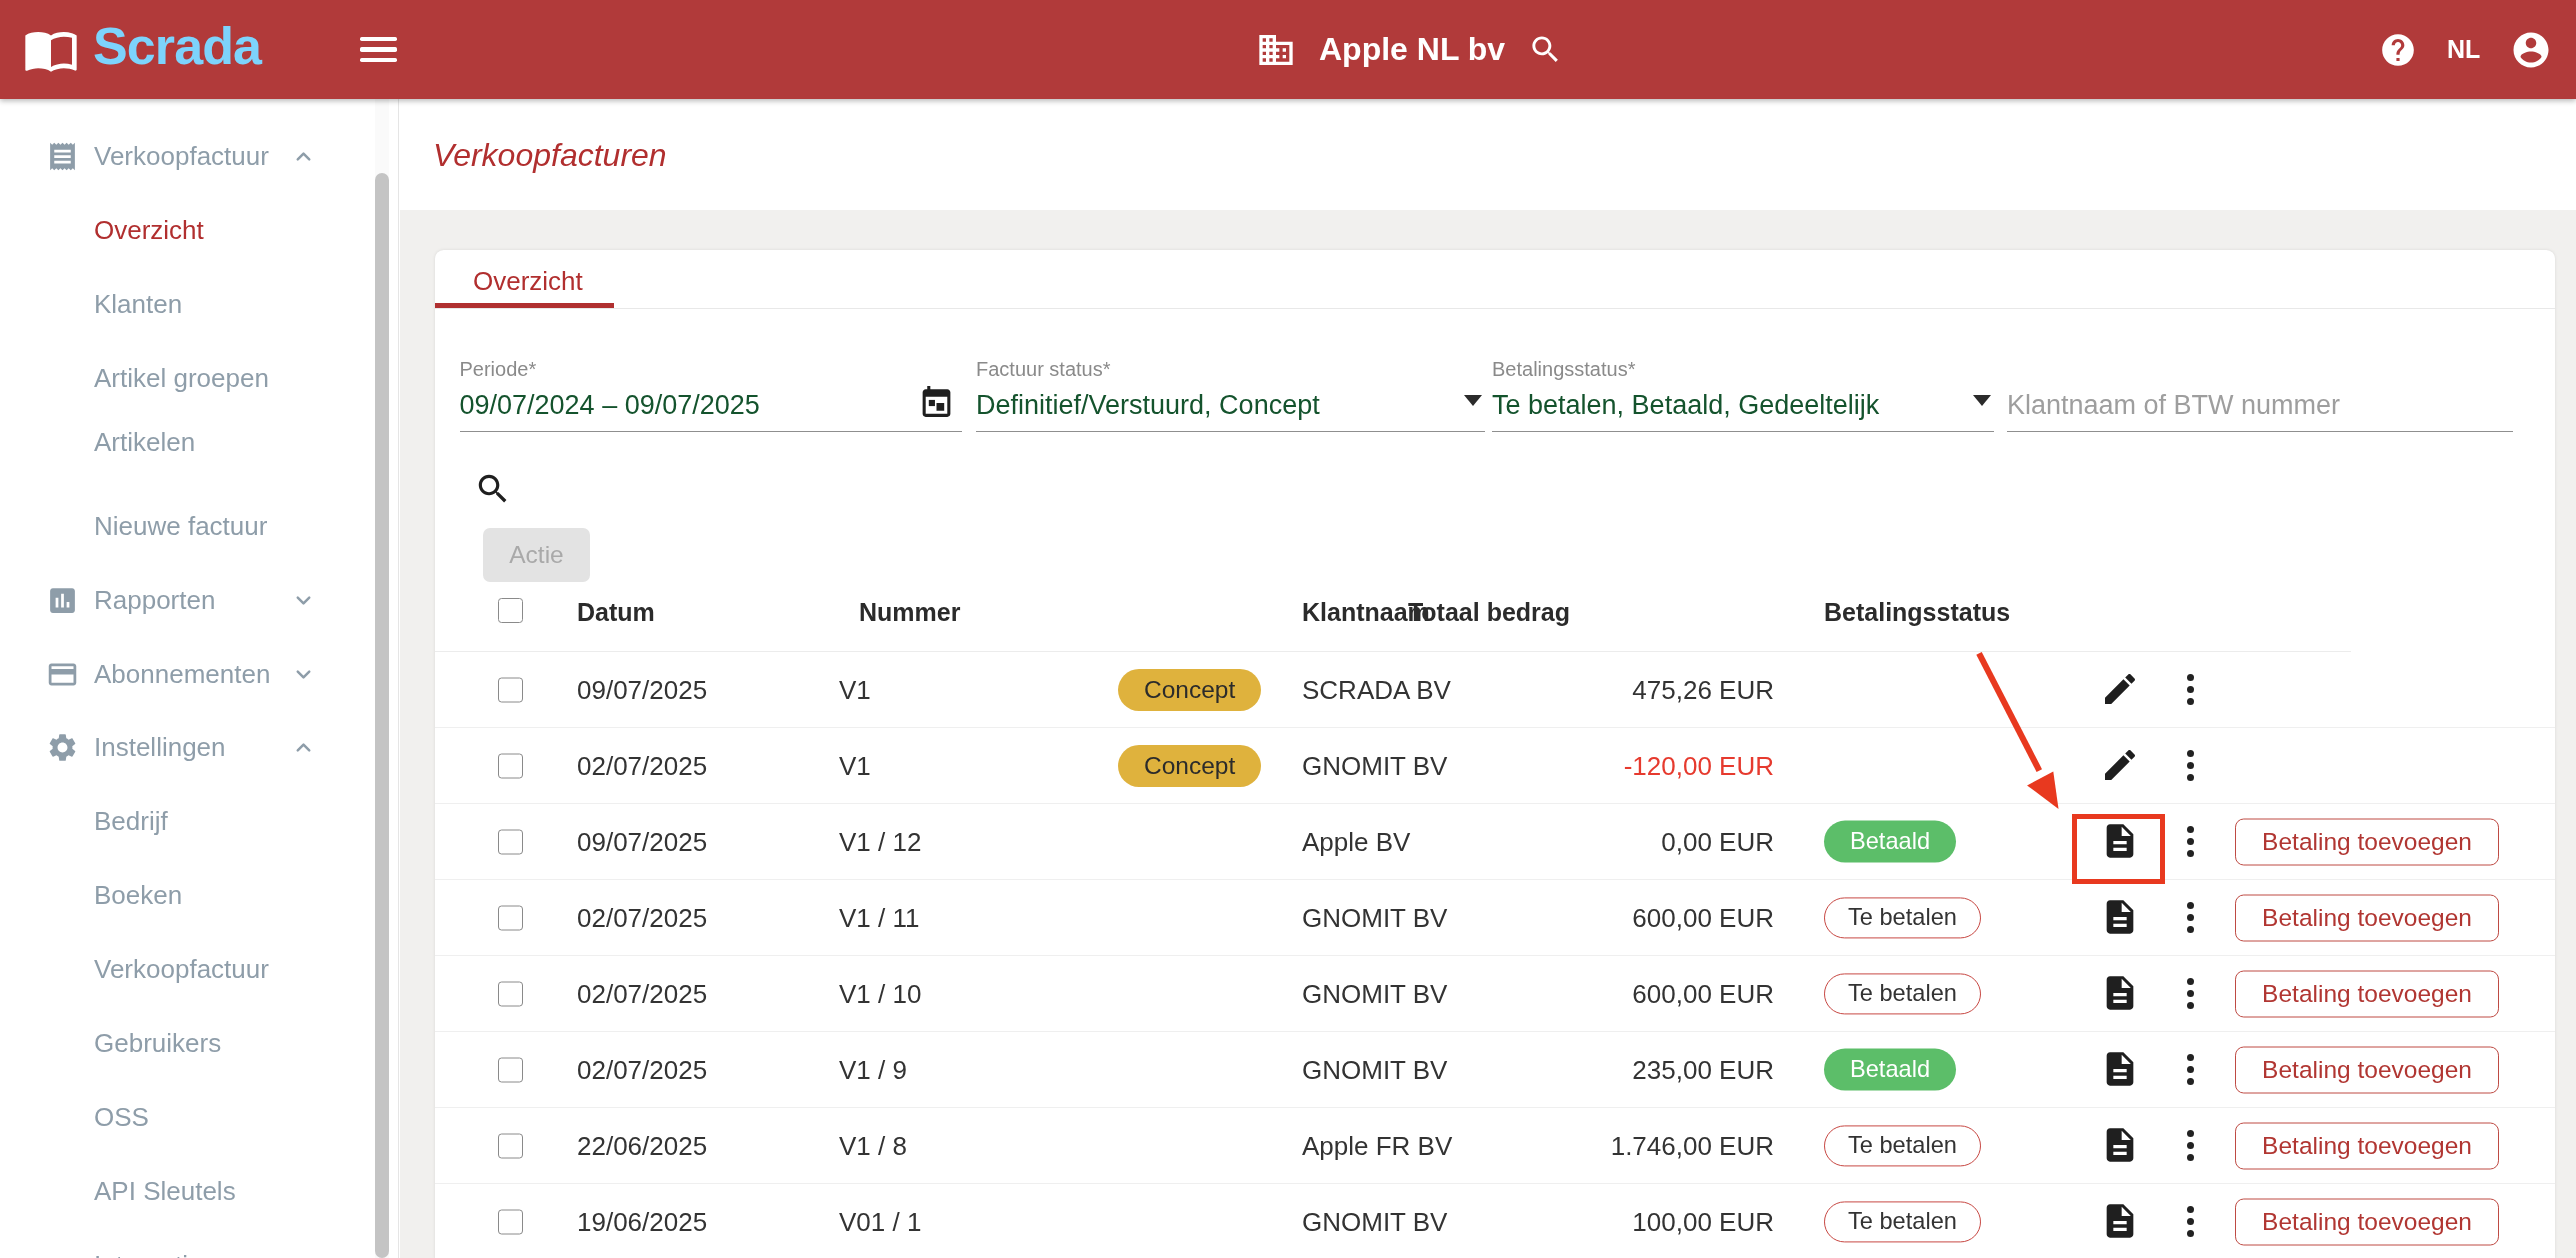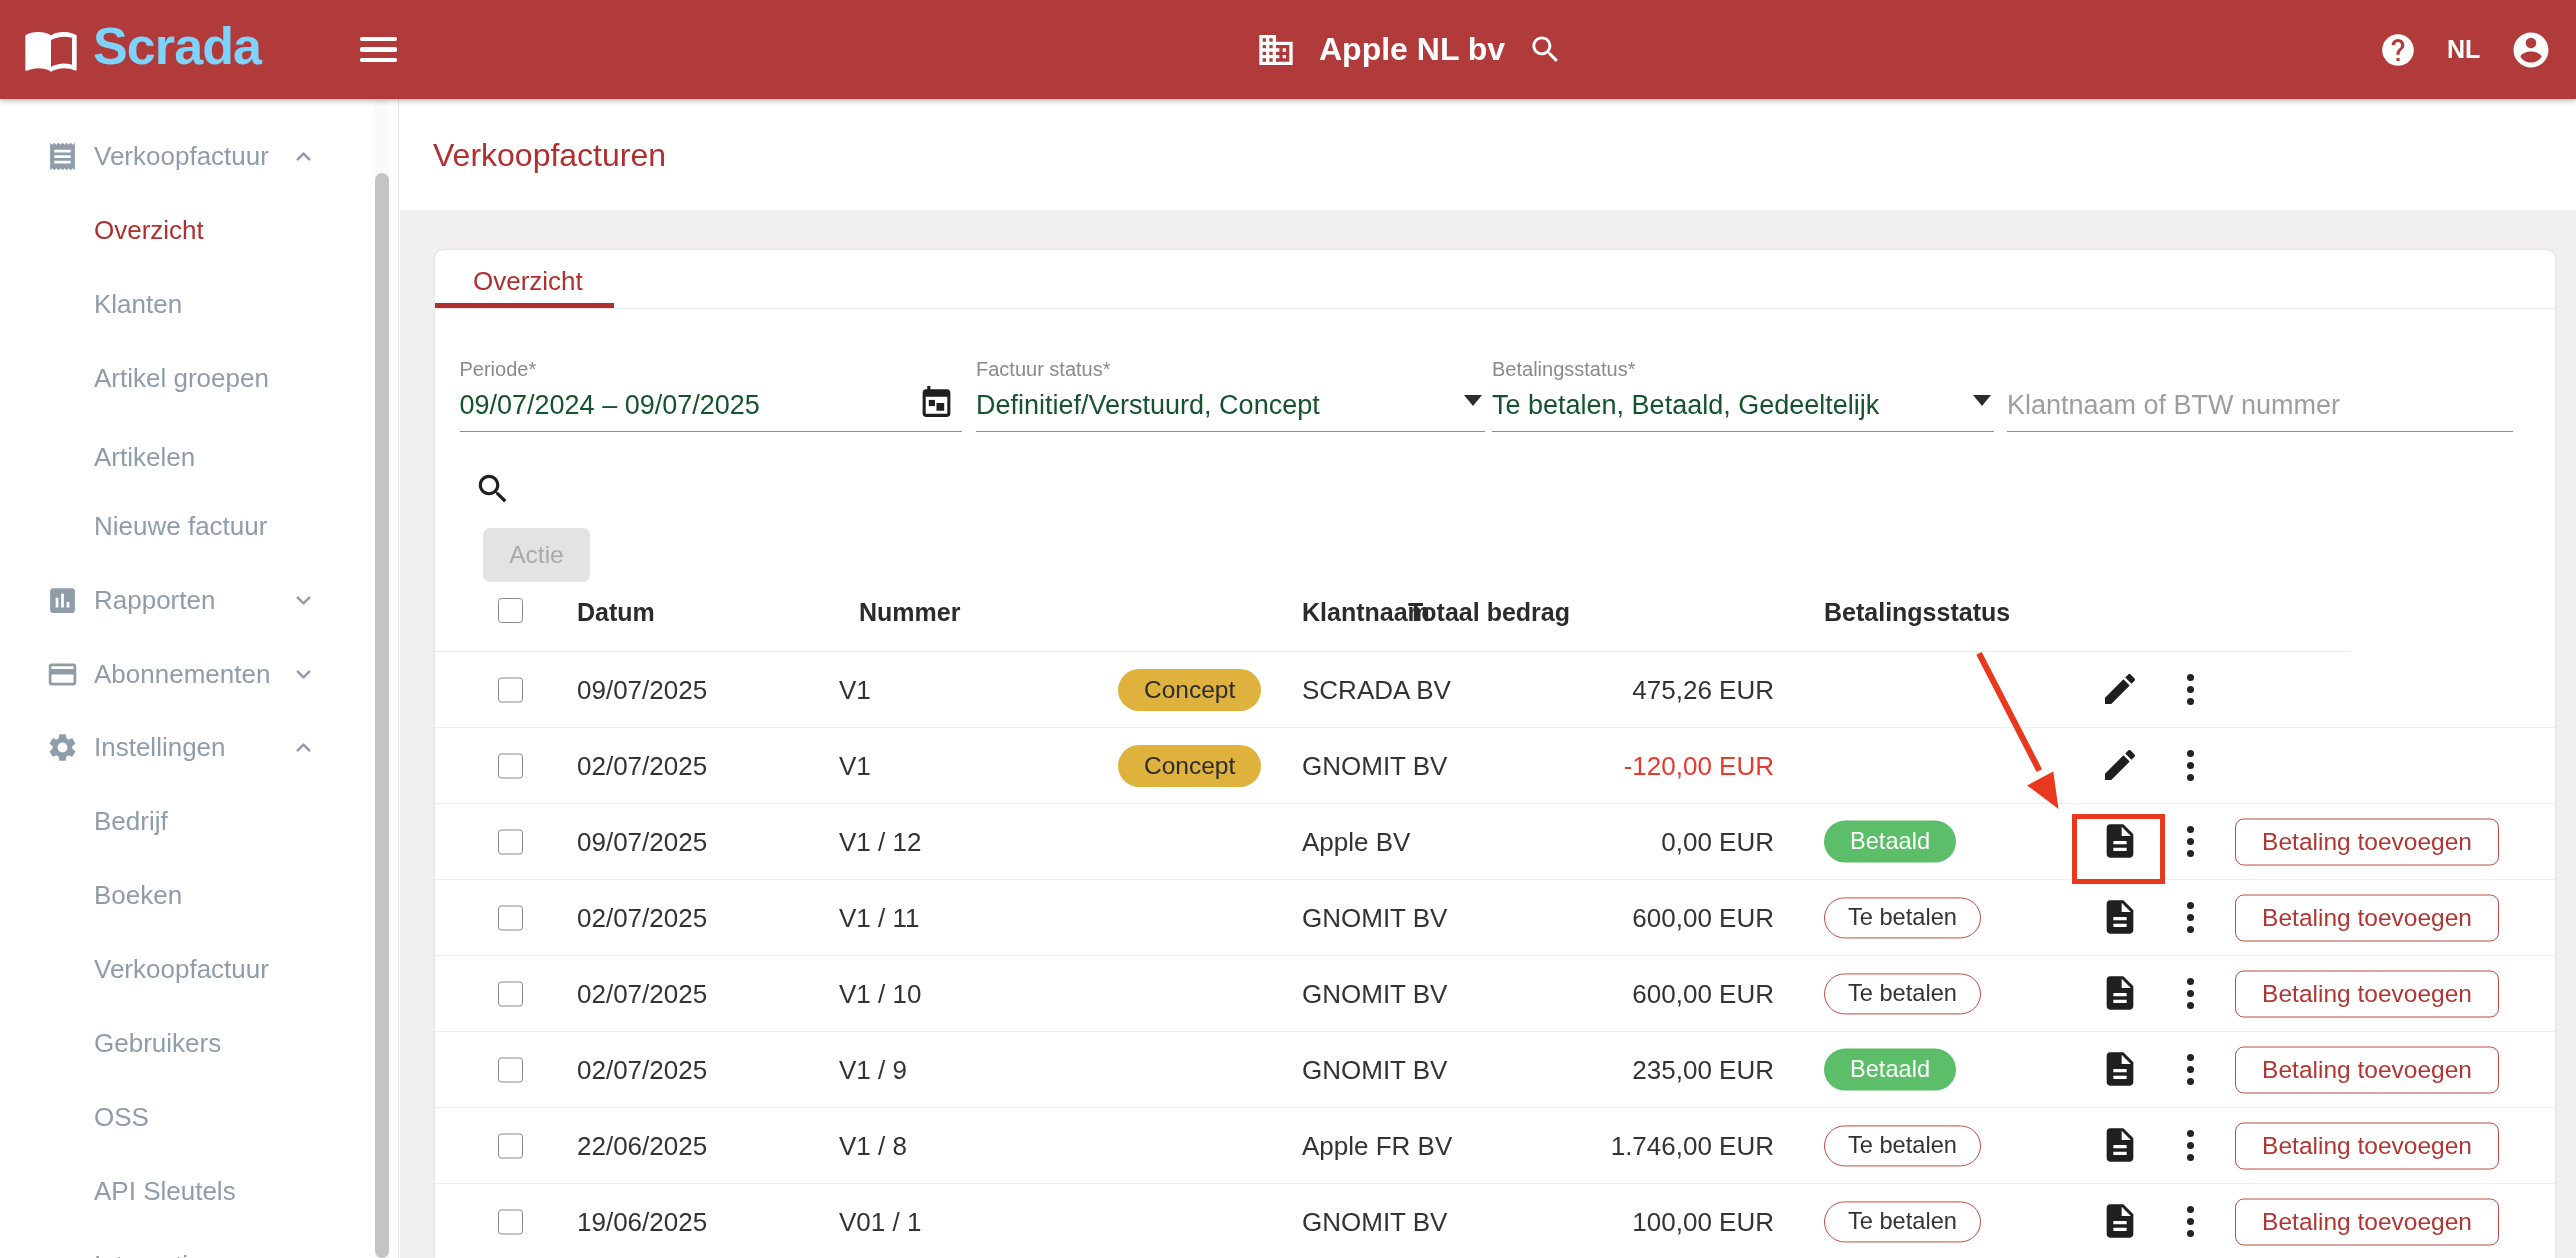--- a/index.html
+++ b/index.html
@@ -31,21 +31,21 @@
              align-items:center; cursor:pointer; }
   .sb-icon { position:absolute; left:46px; width:33px; height:33px; }
   .sb-label { position:absolute; left:94px; font-size:26px; color:#8E9DA9; white-space:nowrap; }
   .sb-item.active .sb-label { color:#B12F2F; }
   .sb-chevron { position:absolute; left:292px; width:23px; height:23px; }
 
   
   .content { position:absolute; left:400px; top:99px; width:2176px; height:1160px;
              background:#F1F0EE; }
   .title-band { position:absolute; left:0; top:0; width:2176px; height:111px; background:#fff; }
-  .page-title { position:absolute; left:33px; top:38px; font-size:32px; font-weight:500; color:#B12F2F; }
+  .page-title { position:absolute; left:33px; top:38px; font-size:32px; font-weight:500; color:#B12F2F;font-style:italic; }
 
   .card { position:absolute; left:35px; top:151px; width:2120px; height:1008px;
           background:#fff; border-radius:8.7px 8.7px 0 0; box-shadow:0 0.9px 3.5px rgba(0,0,0,.10); }
   .tabstrip { position:absolute; left:0; top:0; width:2120px; height:59px;
               border-bottom:0.9px solid #E8E8E8; }
   .tab { position:absolute; left:38px; top:15.7px; font-size:26px; color:#B12F2F; cursor:pointer; }
   .tab-underline { position:absolute; left:0; top:53px; width:179px; height:5.2px; background:#B03030; }
 
   .ffield { position:absolute; top:108px; }
   .flabel { font-size:20px; color:#8A8A8A; display:block; height:28px; }
@@ -155,21 +155,21 @@
         </div>
         <div class="sb-item active" style="top: 101px;">
           <span class="sb-label">Overzicht</span>
         </div>
         <div class="sb-item" style="top: 175px;">
           <span class="sb-label">Klanten</span>
         </div>
         <div class="sb-item" style="top: 249px;">
           <span class="sb-label">Artikel groepen</span>
         </div>
-        <div class="sb-item" style="top: 328px;">
+        <div class="sb-item" style="top: 313px;">
           <span class="sb-label">Artikelen</span>
         </div>
         <div class="sb-item" style="top: 397px;">
           <span class="sb-label">Nieuwe factuur</span>
         </div>
         <div class="sb-item" style="top: 471px;">
           <span class="sb-icon"><svg width="33" height="33" viewBox="0 0 24 24">
               <path fill="#8E9DA9" d="M19 3H5c-1.1 0-2 .9-2 2v14c0 1.1.9 2 2 2h14c1.1 0 2-.9 2-2V5c0-1.1-.9-2-2-2zM9 17H7v-7h2v7zm4 0h-2V7h2v10zm4 0h-2v-4h2v4z"></path>
             </svg></span>
           <span class="sb-label">Rapporten</span>

